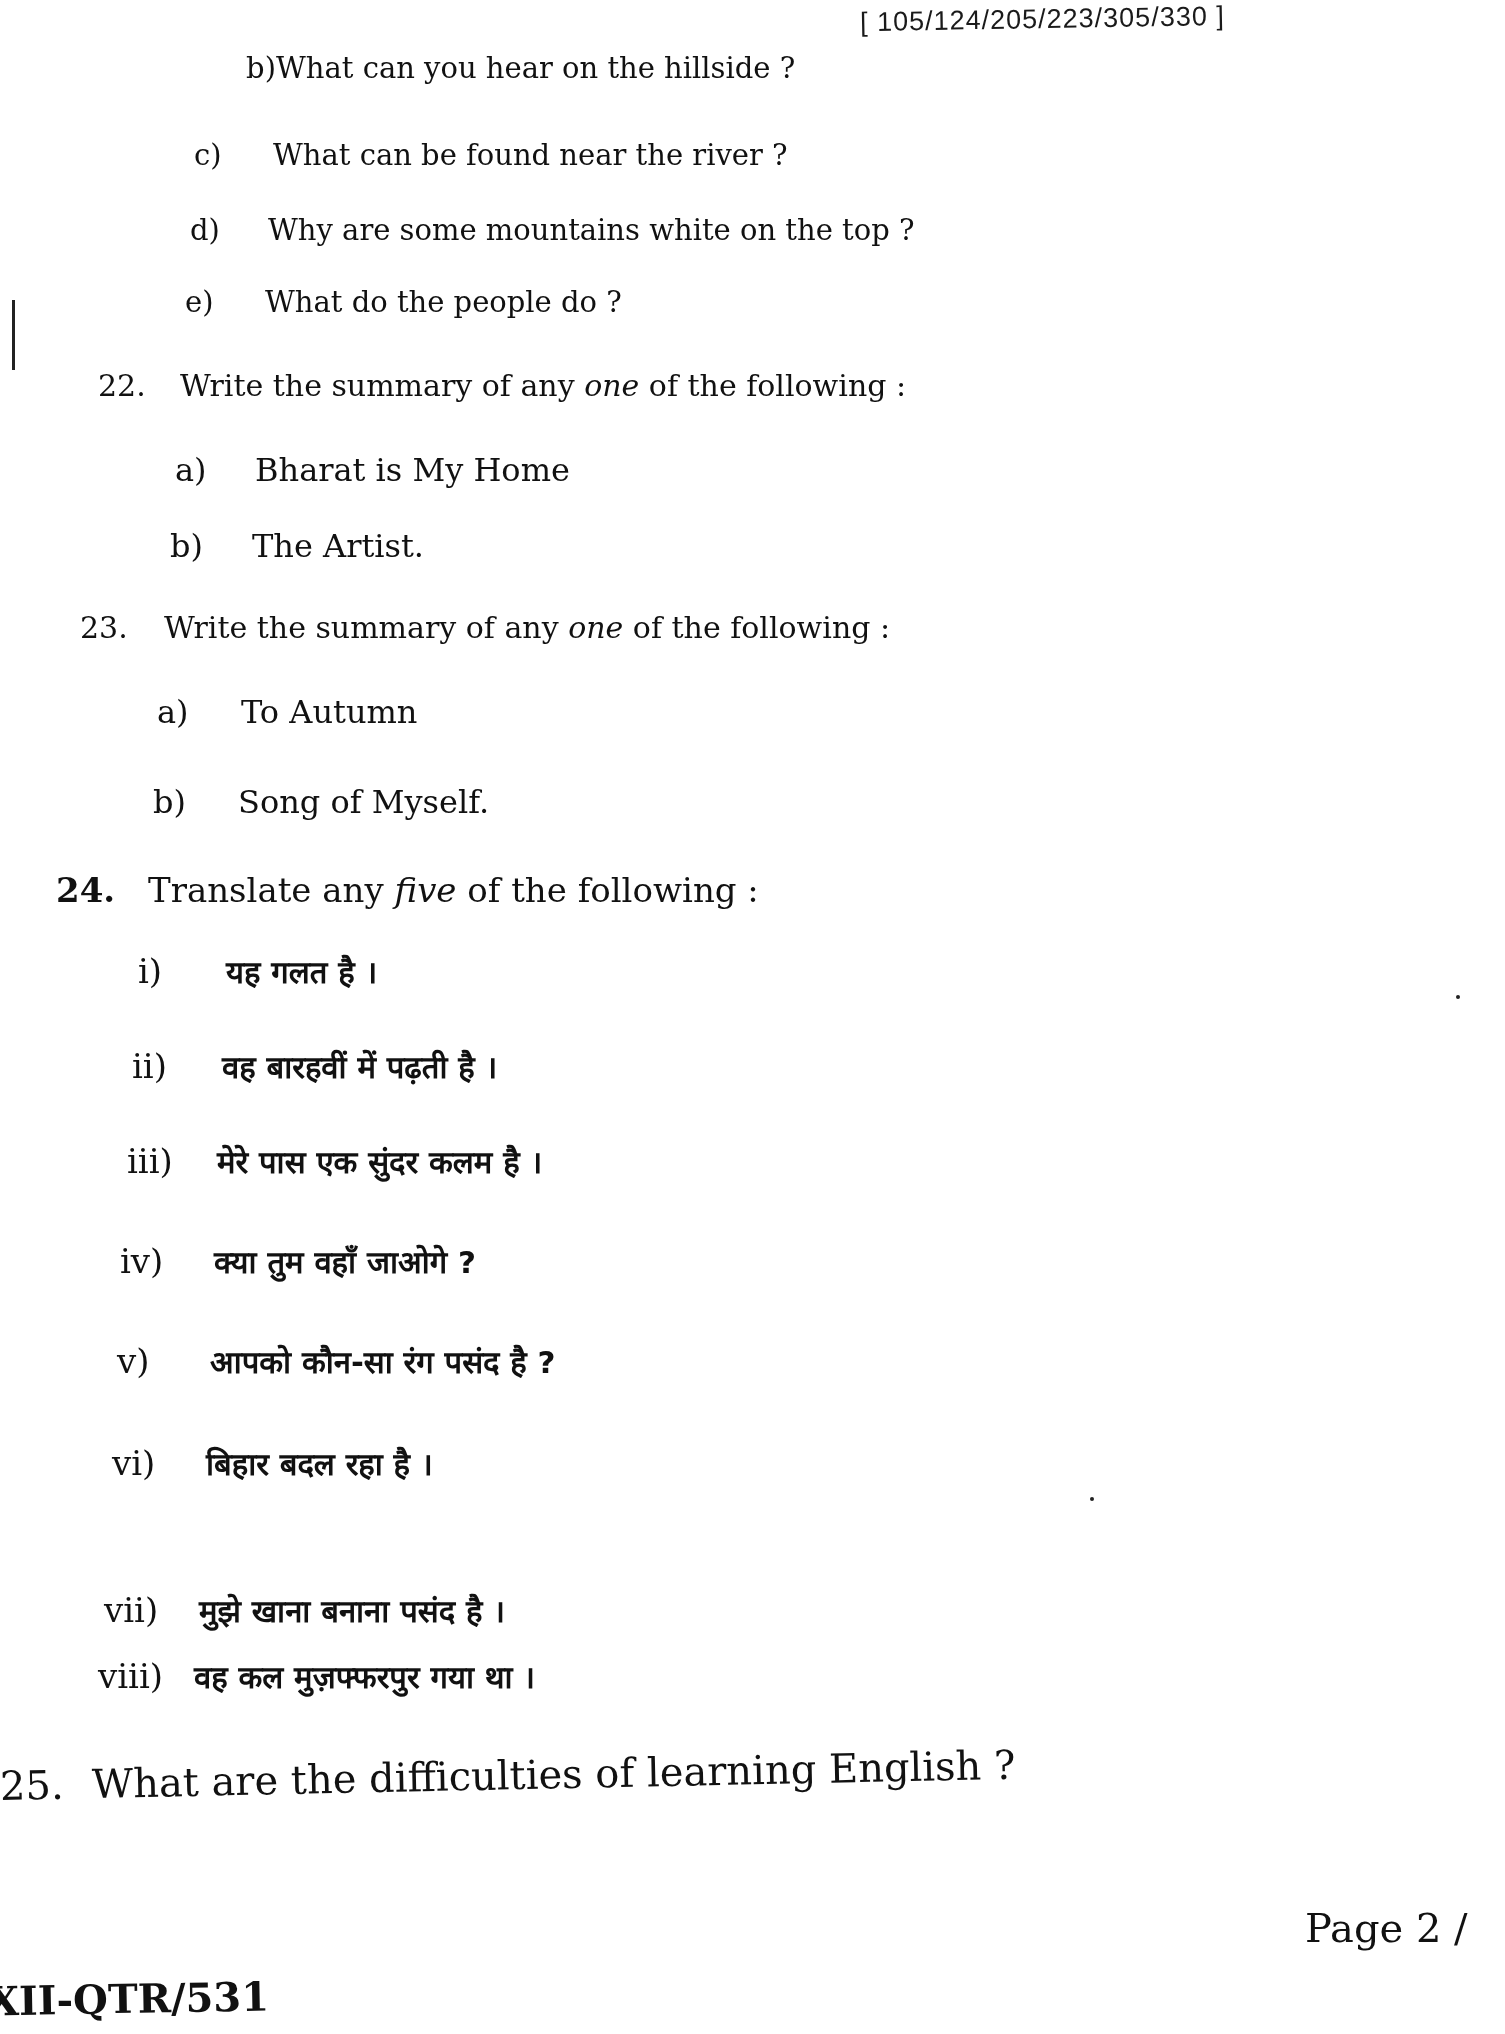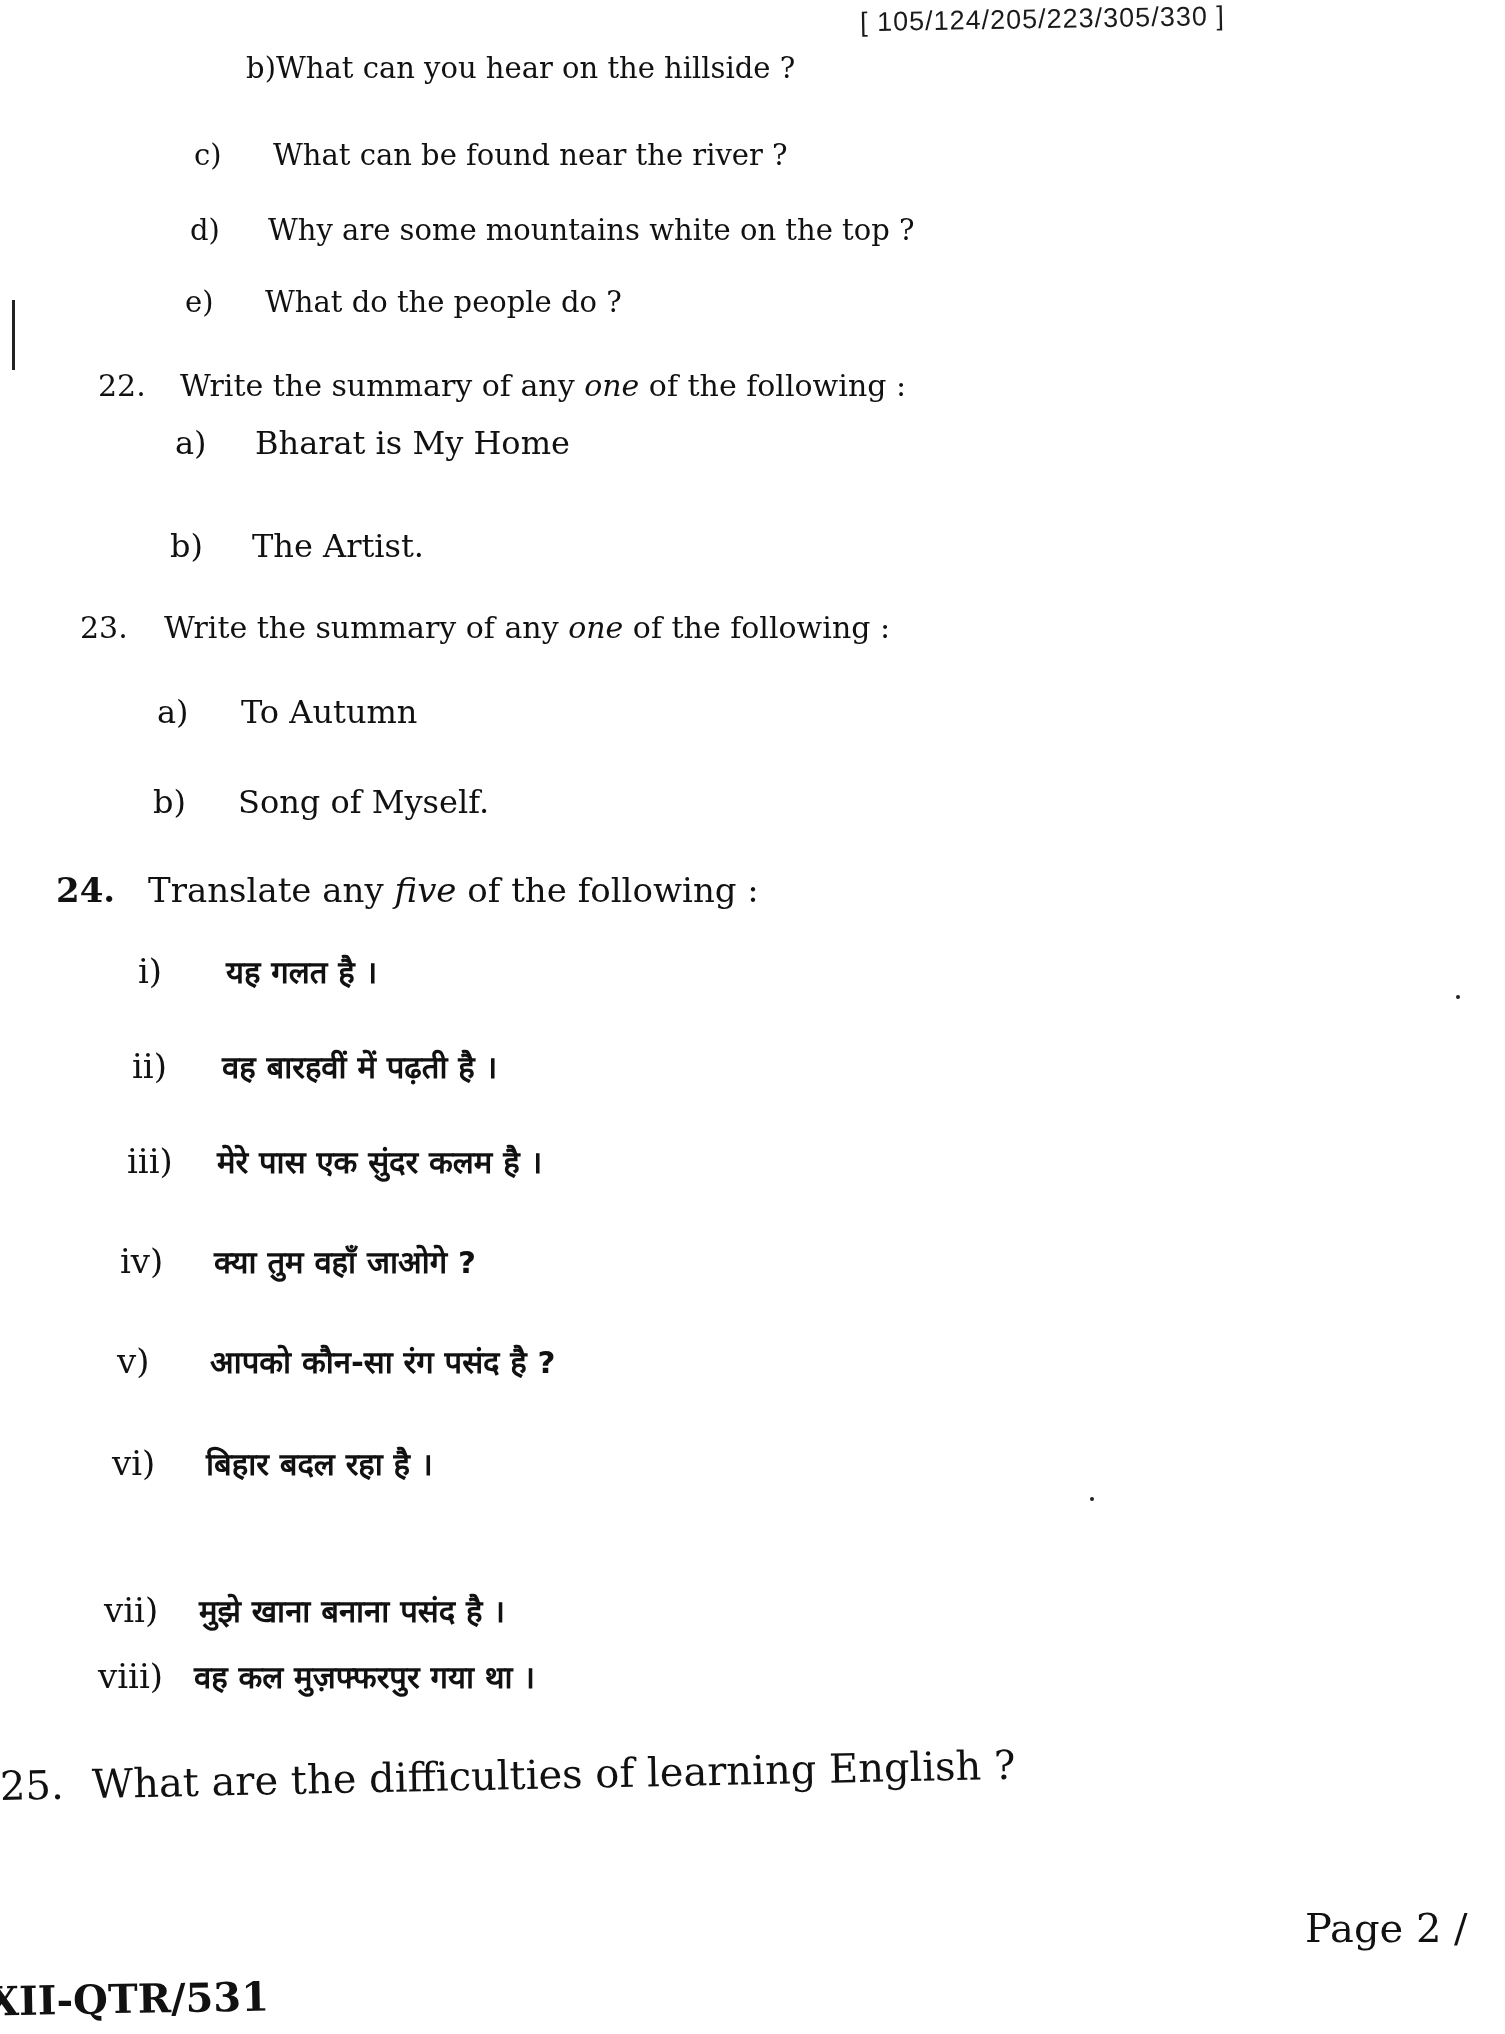--- a/index.html
+++ b/index.html
@@ -45,21 +45,21 @@
     </div>
     <div class="abs q21" style="left:185px; top:285px;">
       <span class="label" style="width:80px;">e)</span><span>What do the people do ?</span>
     </div>
   </div>
 
   <div>
     <div class="abs q-main" style="left:98px; top:368px;">
       <span class="label" style="width:82px;">22.</span><span>Write the summary of any </span><em>one</em><span> of the following :</span>
     </div>
-    <div class="abs q-sub" style="left:175px; top:424px;">
+    <div class="abs q-sub" style="left:175px; top:451px;">
       <span class="label" style="width:80px;">a)</span><span>Bharat is My Home</span>
     </div>
     <div class="abs q-sub" style="left:170px; top:527px;">
       <span class="label" style="width:82px;">b)</span><span>The Artist.</span>
     </div>
   </div>
 
   <div>
     <div class="abs q-main" style="left:80px; top:610px;">
       <span class="label" style="width:84px;">23.</span><span>Write the summary of any </span><em>one</em><span> of the following :</span>

